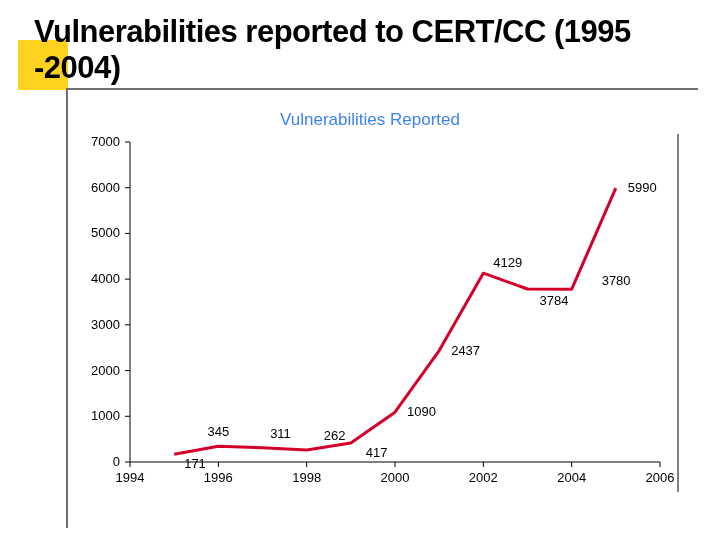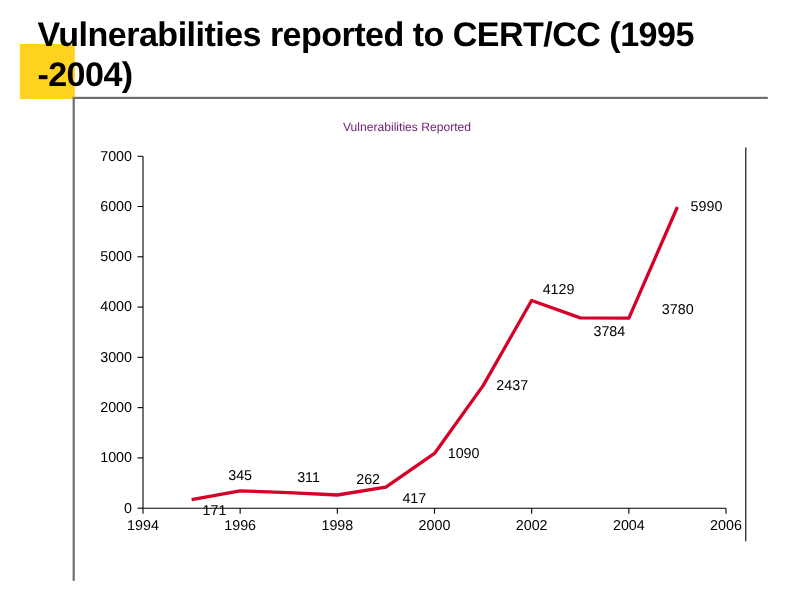--- a/index.html
+++ b/index.html
@@ -58,22 +58,22 @@
     width: 620px;
     height: 400px;
   }
   .chart-title {
     position: absolute;
     top: 0;
     left: 0;
     width: 100%;
     text-align: center;
     font-family: Arial, sans-serif;
-    font-size: 11px;
-    color: #701a75;
+    font-size: 17px;
+    color: #3b82f6;
   }
   svg.chart {
     position: absolute;
     left: 0;
     top: 22px;
     width: 620px;
     height: 370px;
   }
   .axis-text {
     font-family: Arial, sans-serif;

